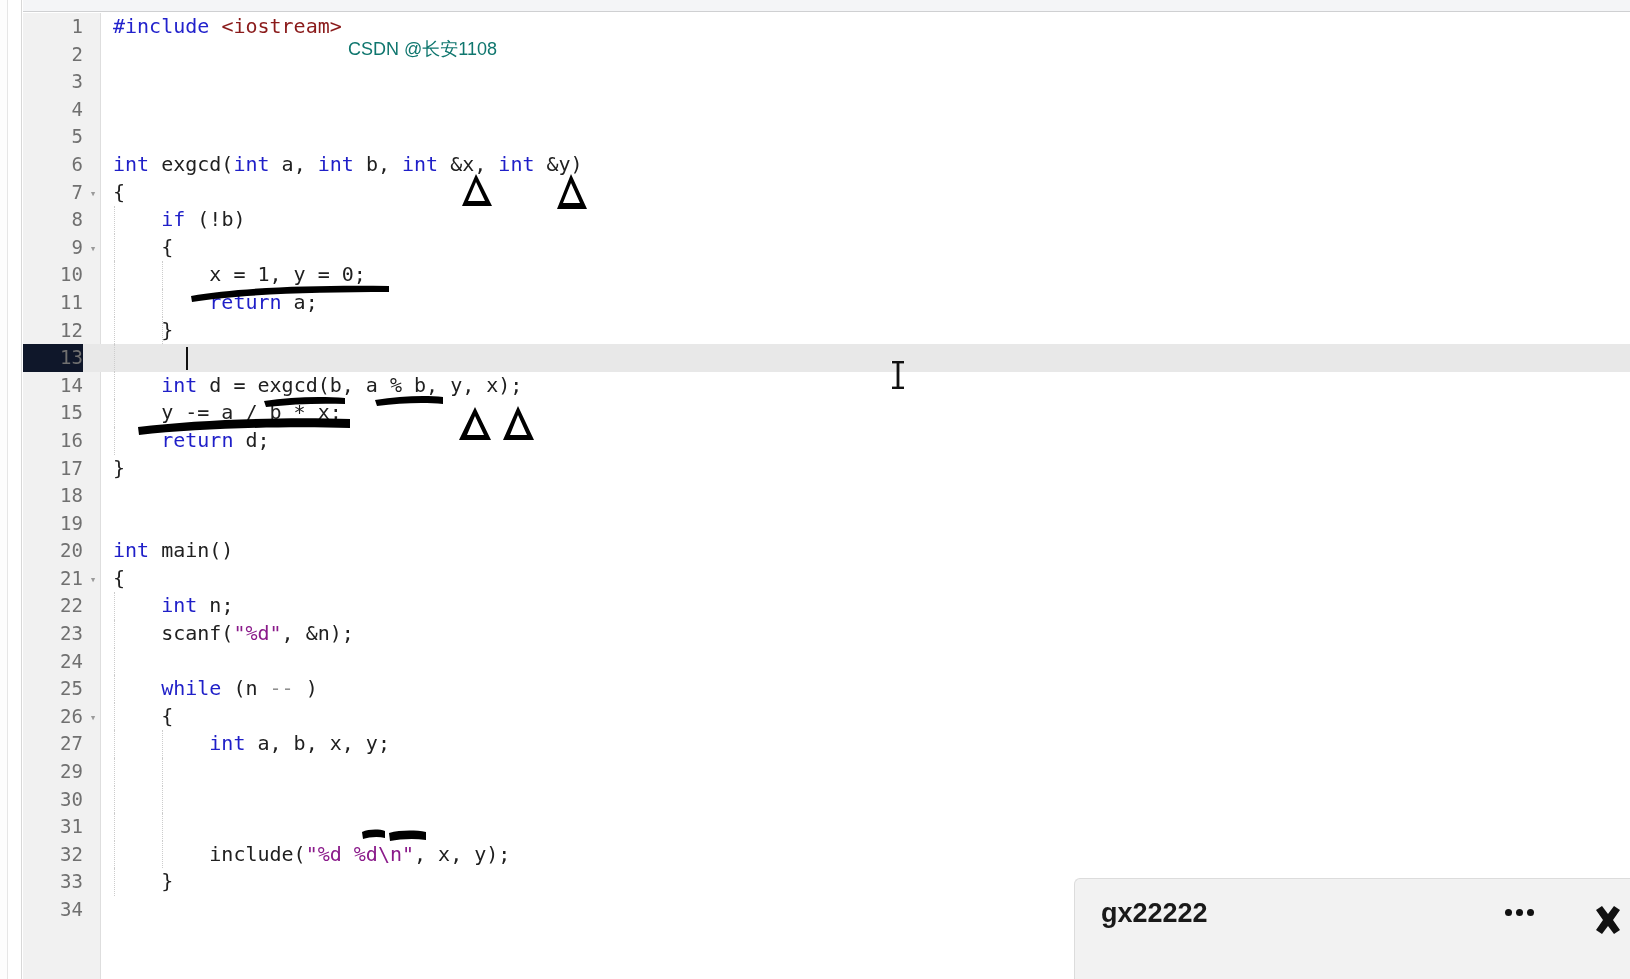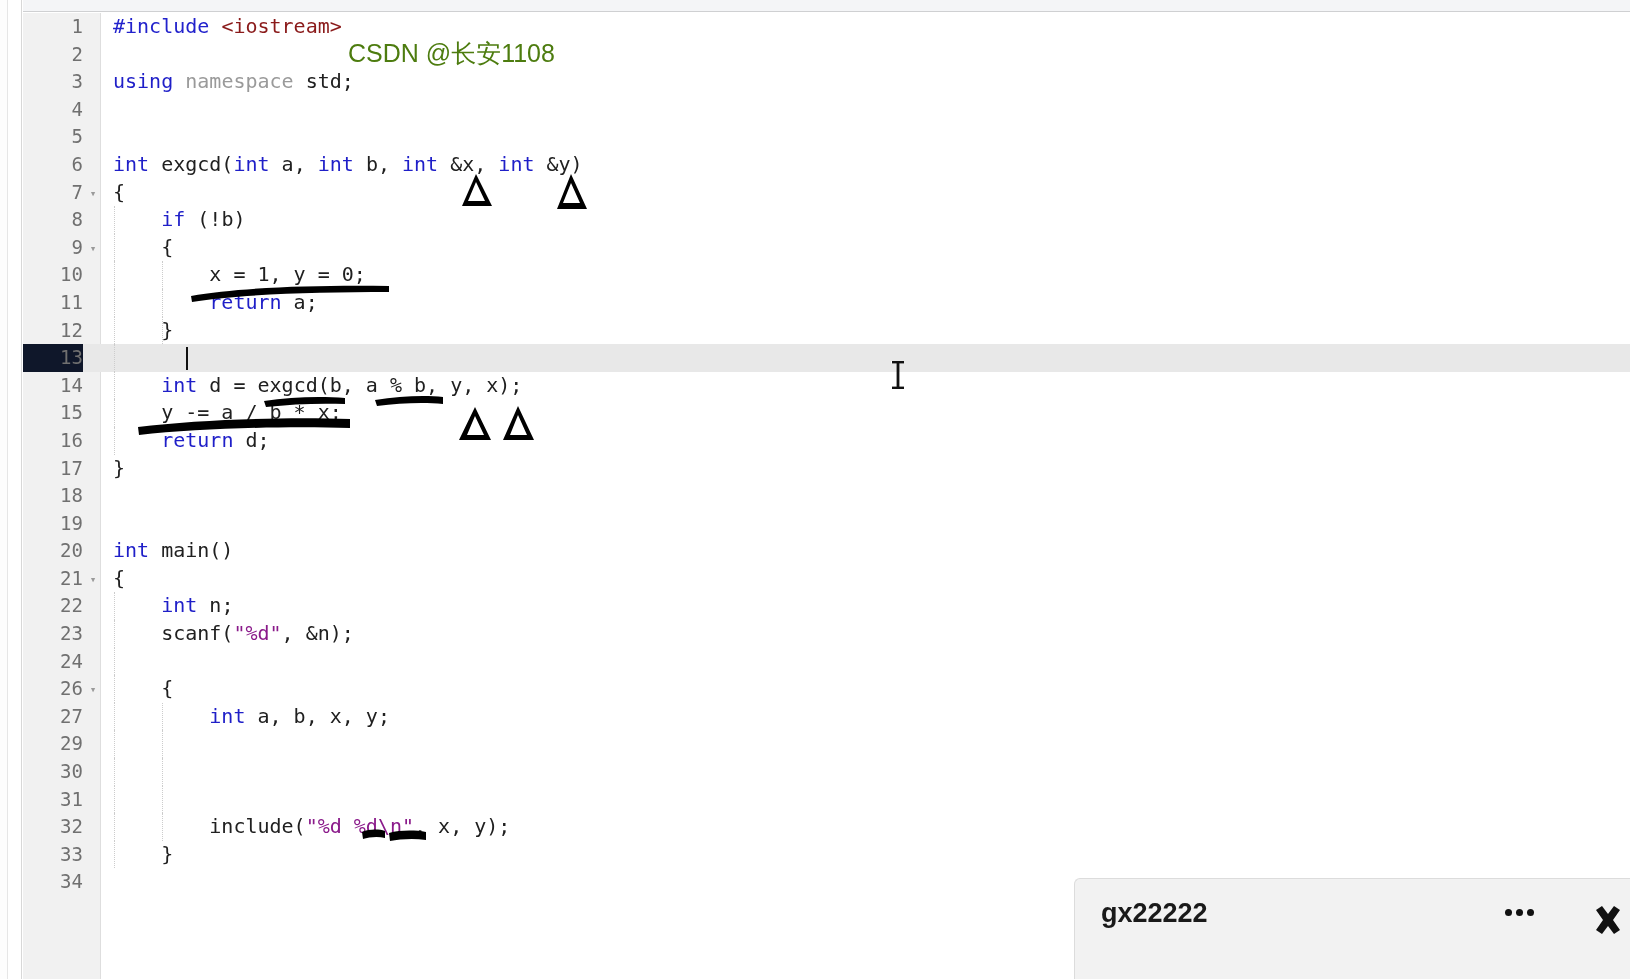--- a/index.html
+++ b/index.html
@@ -160,22 +160,22 @@
     font-family: "Liberation Sans", sans-serif;
     font-size: 27px;
     font-weight: bold;
     color: #1a1a1a;
     letter-spacing: 0px;
   }
   .watermark {
     position: absolute;
     left: 348px; top: 37px;
     font-family: "Liberation Sans", sans-serif;
-    font-size: 25px;
-    color: #4d7c0f;
+    font-size: 18px;
+    color: #0f766e;
     white-space: nowrap;
   }
   .ellipsis-icon {
     position: absolute;
     left: 430px; top: 30px;
     width: 34px; height: 14px;
   }
   .ellipsis-icon i {
     position: absolute;
     top: 0;
@@ -201,21 +201,21 @@
     <div class="left-strip-inner"></div>
   </div>
 
   <div class="toolbar-remnant"></div>
 
   <div class="editor">
     <div class="gutter-bg"></div>
     <div class="code-area" id="code-area">
         <div class="line"><span class="gnum">1</span><span class="ltext"><span class="pp">#include </span><span class="hdr">&lt;iostream&gt;</span></span></div>
         <div class="line"><span class="gnum">2</span><span class="ltext"></span></div>
-        <div class="line"><span class="gnum">3</span><span class="ltext"><span class="kw">using</span><span class="pl"> </span><span class="gray">namespace</span><span class="pl"> std;</span></span></div>
+        <div class="line"><span class="gnum">3</span></div>
         <div class="line"><span class="gnum">4</span><span class="ltext"></span></div>
         <div class="line"><span class="gnum">5</span><span class="ltext"></span></div>
         <div class="line"><span class="gnum">6</span><span class="ltext"><span class="kw">int</span><span class="pl"> exgcd(</span><span class="kw">int</span><span class="pl"> a, </span><span class="kw">int</span><span class="pl"> b, </span><span class="kw">int</span><span class="pl"> &amp;x, </span><span class="kw">int</span><span class="pl"> &amp;y)</span></span></div>
         <div class="line"><span class="gnum">7</span><span class="fold">▾</span><span class="ltext"><span class="pl">{</span></span></div>
         <div class="line"><span class="gnum">8</span><span class="guide" style="left: 90.5px;"></span><span class="ltext"><span class="pl">    </span><span class="kw">if</span><span class="pl"> (!b)</span></span></div>
         <div class="line"><span class="gnum">9</span><span class="fold">▾</span><span class="guide" style="left: 90.5px;"></span><span class="ltext"><span class="pl">    {</span></span></div>
         <div class="line"><span class="gnum">10</span><span class="guide" style="left: 90.5px;"></span><span class="guide" style="left: 138.58px;"></span><span class="ltext"><span class="pl">        x = 1, y = 0;</span></span></div>
         <div class="line"><span class="gnum">11</span><span class="guide" style="left: 90.5px;"></span><span class="guide" style="left: 138.58px;"></span><span class="ltext"><span class="pl">        </span><span class="kw">return</span><span class="pl"> a;</span></span></div>
         <div class="line"><span class="gnum">12</span><span class="guide" style="left: 90.5px;"></span><span class="guide" style="left: 138.58px;"></span><span class="ltext"><span class="pl">    }</span></span></div>
         <div class="line active"><span class="gnum">13</span><span class="guide" style="left: 90.5px;"></span><span class="ltext"><span class="pl">    </span></span><span class="caret"></span></div>
@@ -223,20 +223,21 @@
         <div class="line"><span class="gnum">15</span><span class="guide" style="left: 90.5px;"></span><span class="ltext"><span class="pl">    y -= a / b * x;</span></span></div>
         <div class="line"><span class="gnum">16</span><span class="guide" style="left: 90.5px;"></span><span class="ltext"><span class="pl">    </span><span class="kw">return</span><span class="pl"> d;</span></span></div>
         <div class="line"><span class="gnum">17</span><span class="ltext"><span class="pl">}</span></span></div>
         <div class="line"><span class="gnum">18</span><span class="ltext"></span></div>
         <div class="line"><span class="gnum">19</span><span class="ltext"></span></div>
         <div class="line"><span class="gnum">20</span><span class="ltext"><span class="kw">int</span><span class="pl"> main()</span></span></div>
         <div class="line"><span class="gnum">21</span><span class="fold">▾</span><span class="ltext"><span class="pl">{</span></span></div>
         <div class="line"><span class="gnum">22</span><span class="guide" style="left: 90.5px;"></span><span class="ltext"><span class="pl">    </span><span class="kw">int</span><span class="pl"> n;</span></span></div>
         <div class="line"><span class="gnum">23</span><span class="guide" style="left: 90.5px;"></span><span class="ltext"><span class="pl">    scanf(</span><span class="str">"%d"</span><span class="pl">, &amp;n);</span></span></div>
         <div class="line"><span class="gnum">24</span><span class="guide" style="left: 90.5px;"></span><span class="ltext"></span></div>
+        <div class="line"><span class="gnum">25</span><span class="guide" style="left: 90.5px;"></span><span class="ltext"><span class="pl">    </span><span class="kw">while</span><span class="pl"> (n </span><span class="dim">--</span><span class="pl"> )</span></span></div>
         <div class="line"><span class="gnum">26</span><span class="fold">▾</span><span class="guide" style="left: 90.5px;"></span><span class="ltext"><span class="pl">    {</span></span></div>
         <div class="line"><span class="gnum">27</span><span class="guide" style="left: 90.5px;"></span><span class="guide" style="left: 138.58px;"></span><span class="ltext"><span class="pl">        </span><span class="kw">int</span><span class="pl"> a, b, x, y;</span></span></div>
         <div class="line"><span class="gnum">29</span><span class="guide" style="left: 90.5px;"></span><span class="guide" style="left: 138.58px;"></span><span class="ltext"></span></div>
         <div class="line"><span class="gnum">30</span><span class="guide" style="left: 90.5px;"></span><span class="guide" style="left: 138.58px;"></span></div>
         <div class="line"><span class="gnum">31</span><span class="guide" style="left: 90.5px;"></span><span class="guide" style="left: 138.58px;"></span><span class="ltext"></span></div>
         <div class="line"><span class="gnum">32</span><span class="guide" style="left: 90.5px;"></span><span class="guide" style="left: 138.58px;"></span><span class="ltext"><span class="pl">        include(</span><span class="str">"%d %d\n"</span><span class="pl">, x, y);</span></span></div>
         <div class="line"><span class="gnum">33</span><span class="guide" style="left: 90.5px;"></span><span class="ltext"><span class="pl">    }</span></span></div>
         <div class="line"><span class="gnum">34</span><span class="ltext"></span></div>
       </div>
 

